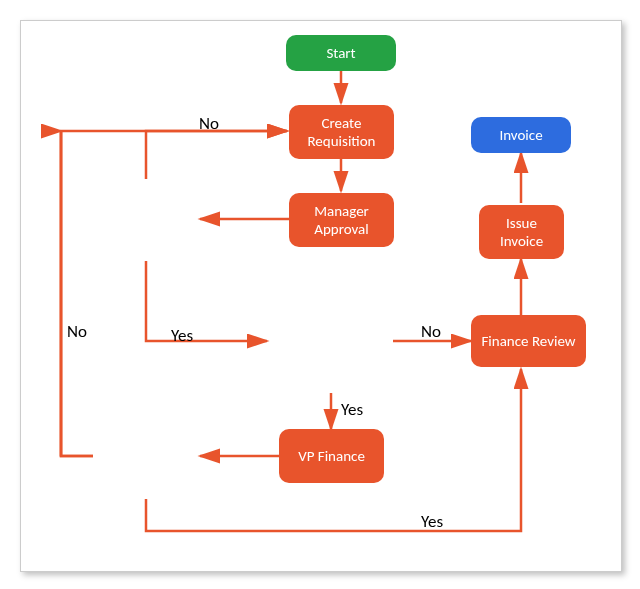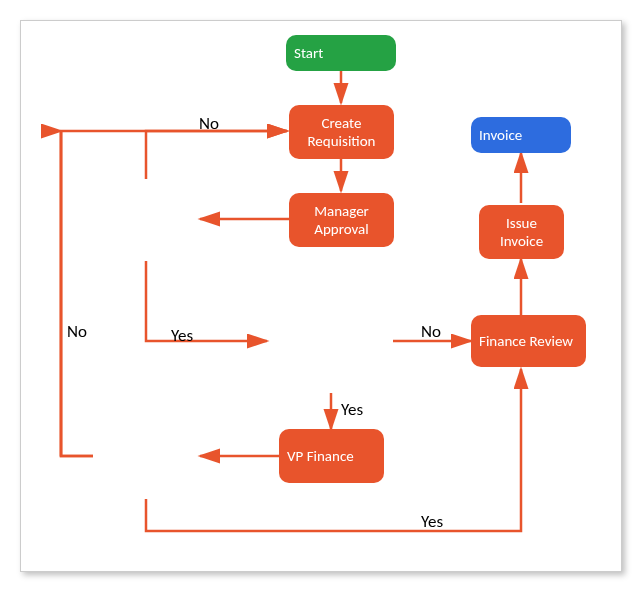--- a/index.html
+++ b/index.html
@@ -14,20 +14,21 @@
     height: 550px;
     border: 1px solid #ccc;
     background: #fff;
     box-shadow: 3px 3px 6px rgba(0,0,0,0.25);
   }
   svg { position: absolute; top:0; left:0; }
   .node {
     position: absolute;
     display: flex;
     align-items: center;
+    justify-content: center;
     text-align: center;
     color: #fff;
     font-size: 15px;
     line-height: 1.2;
     box-sizing: border-box;
     padding: 8px;
   }
   .rect {
     border-radius: 10px;
   }

